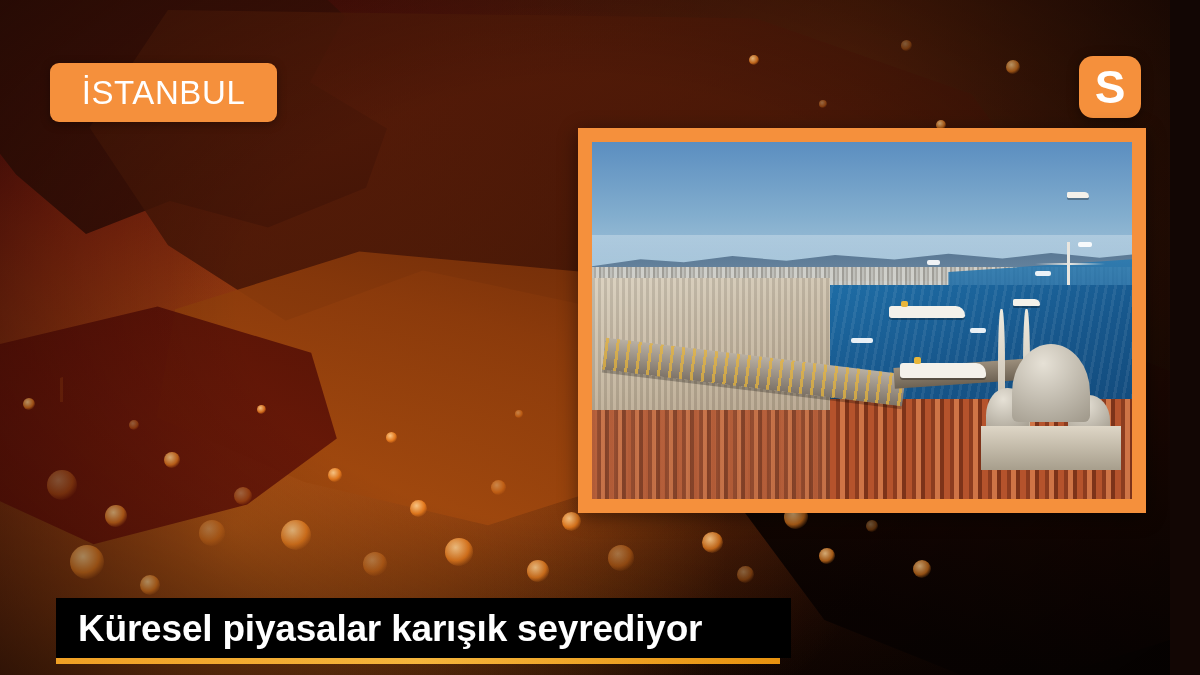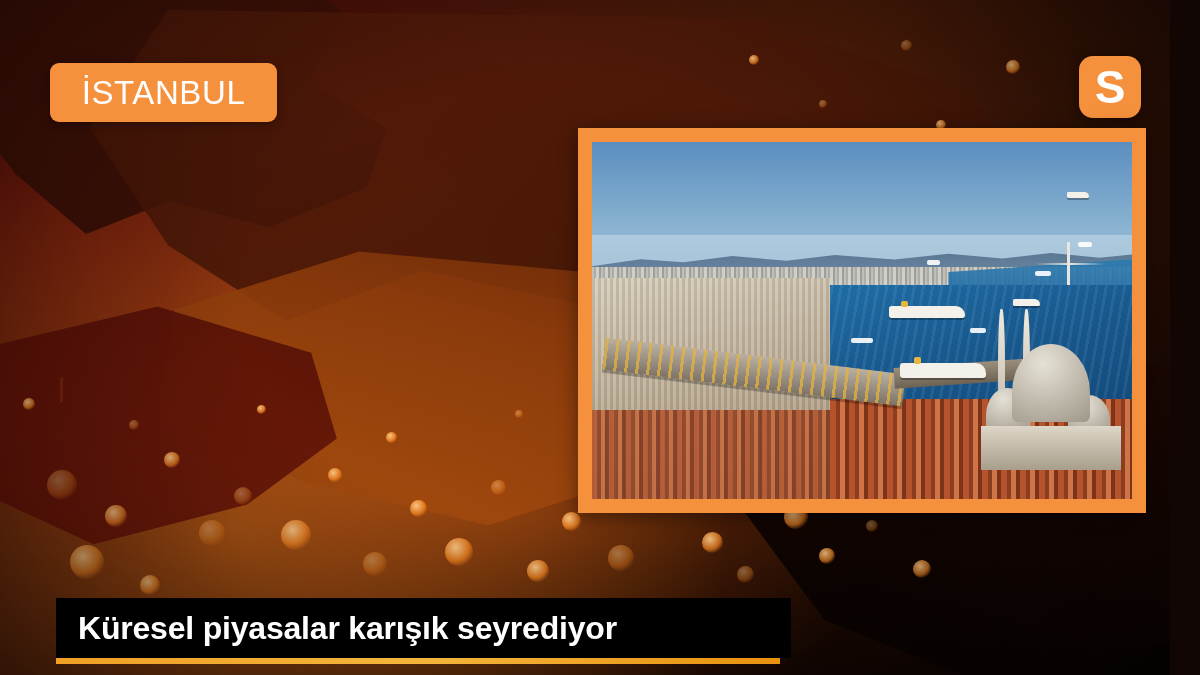--- a/index.html
+++ b/index.html
@@ -173,21 +173,21 @@
   .susp-bridge .tower{ position:absolute; left:46%; top:0; width:3px; height:100%; background:#e9e6df; }
   .susp-bridge .cable{ position:absolute; left:0; right:0; top:48%; height:2px;
         background:linear-gradient(90deg,rgba(255,255,255,0),#e9e6df,rgba(255,255,255,0)); }
 
   
   .headline-band{
     position:absolute; left:56px; top:598px; width:735px; height:60px;
     background:#000; display:flex; align-items:center;
   }
   .headline-band h1{
-    color:#fff; font-size:32px; font-weight:700; line-height:1;
+    color:#fff; font-size:37px; font-weight:700; line-height:1;
     padding-left:22px; letter-spacing:-.2px;
     font-family:"Liberation Sans", sans-serif; white-space:nowrap;
   }
   .headline-rule{
     position:absolute; left:56px; top:658px; width:724px; height:6px;
     background:linear-gradient(90deg,#f0a024 0%, #f5b53c 50%, #e8920f 100%);
   }
 </style>
 </head>
 <body>

